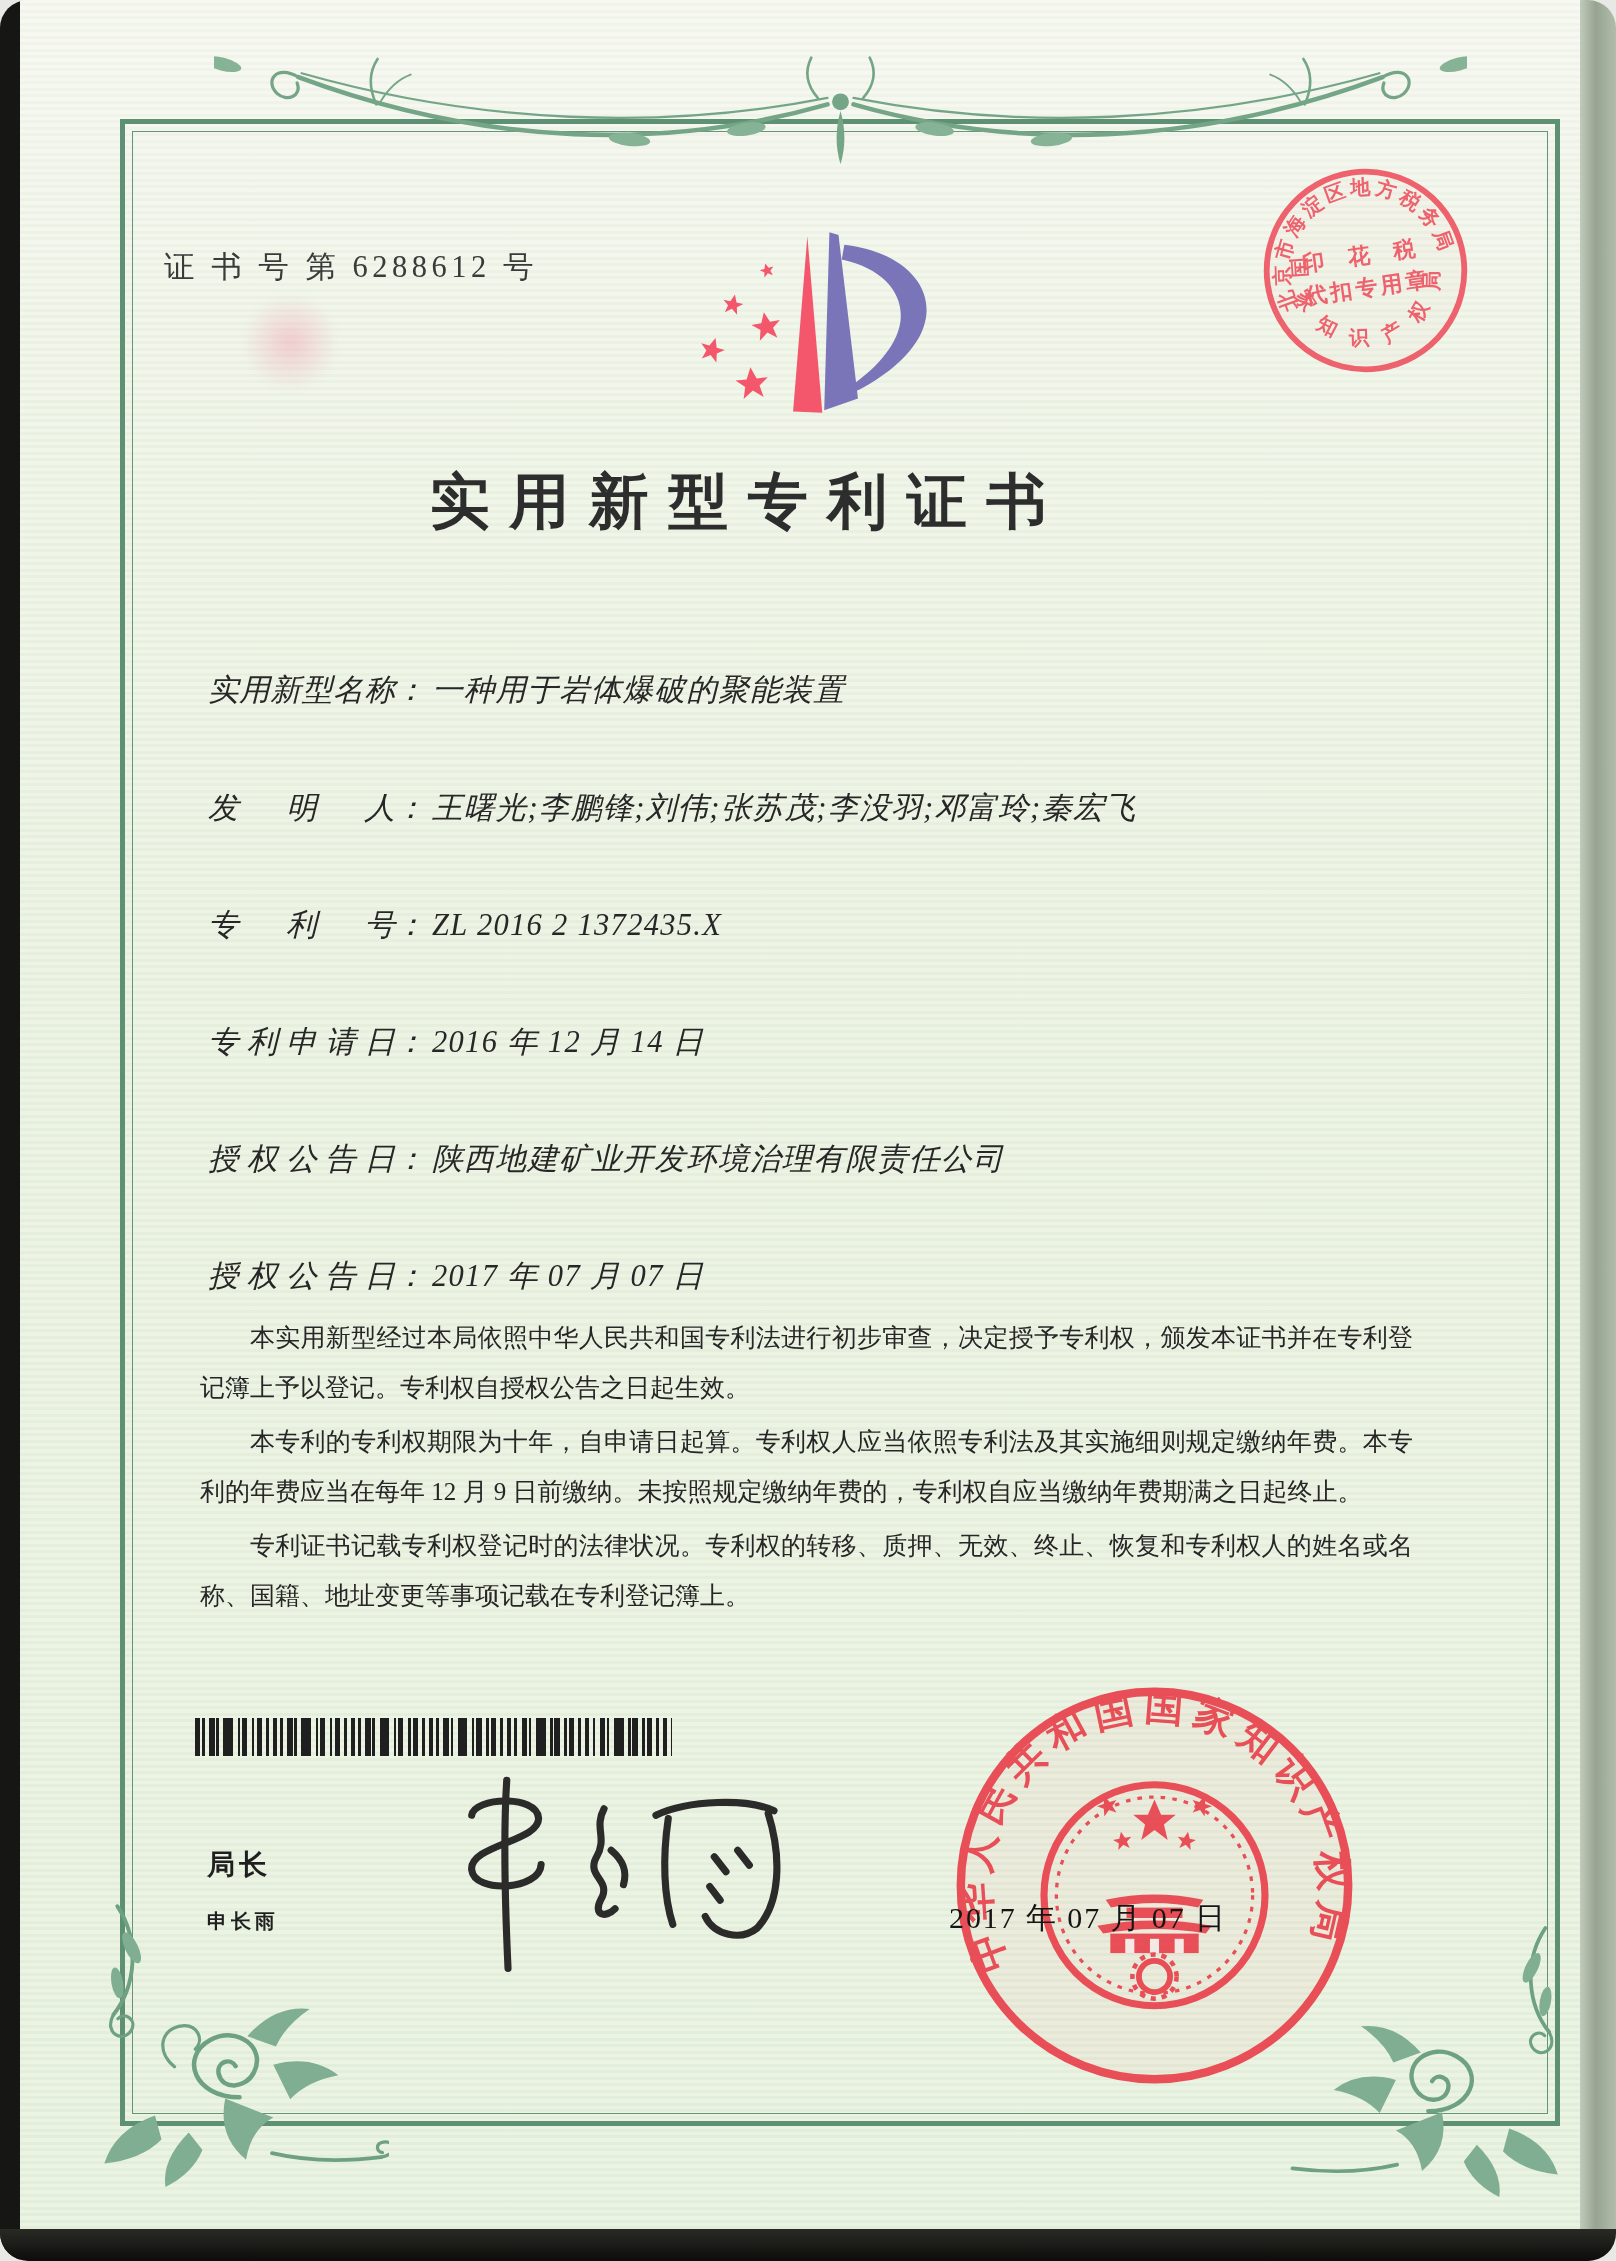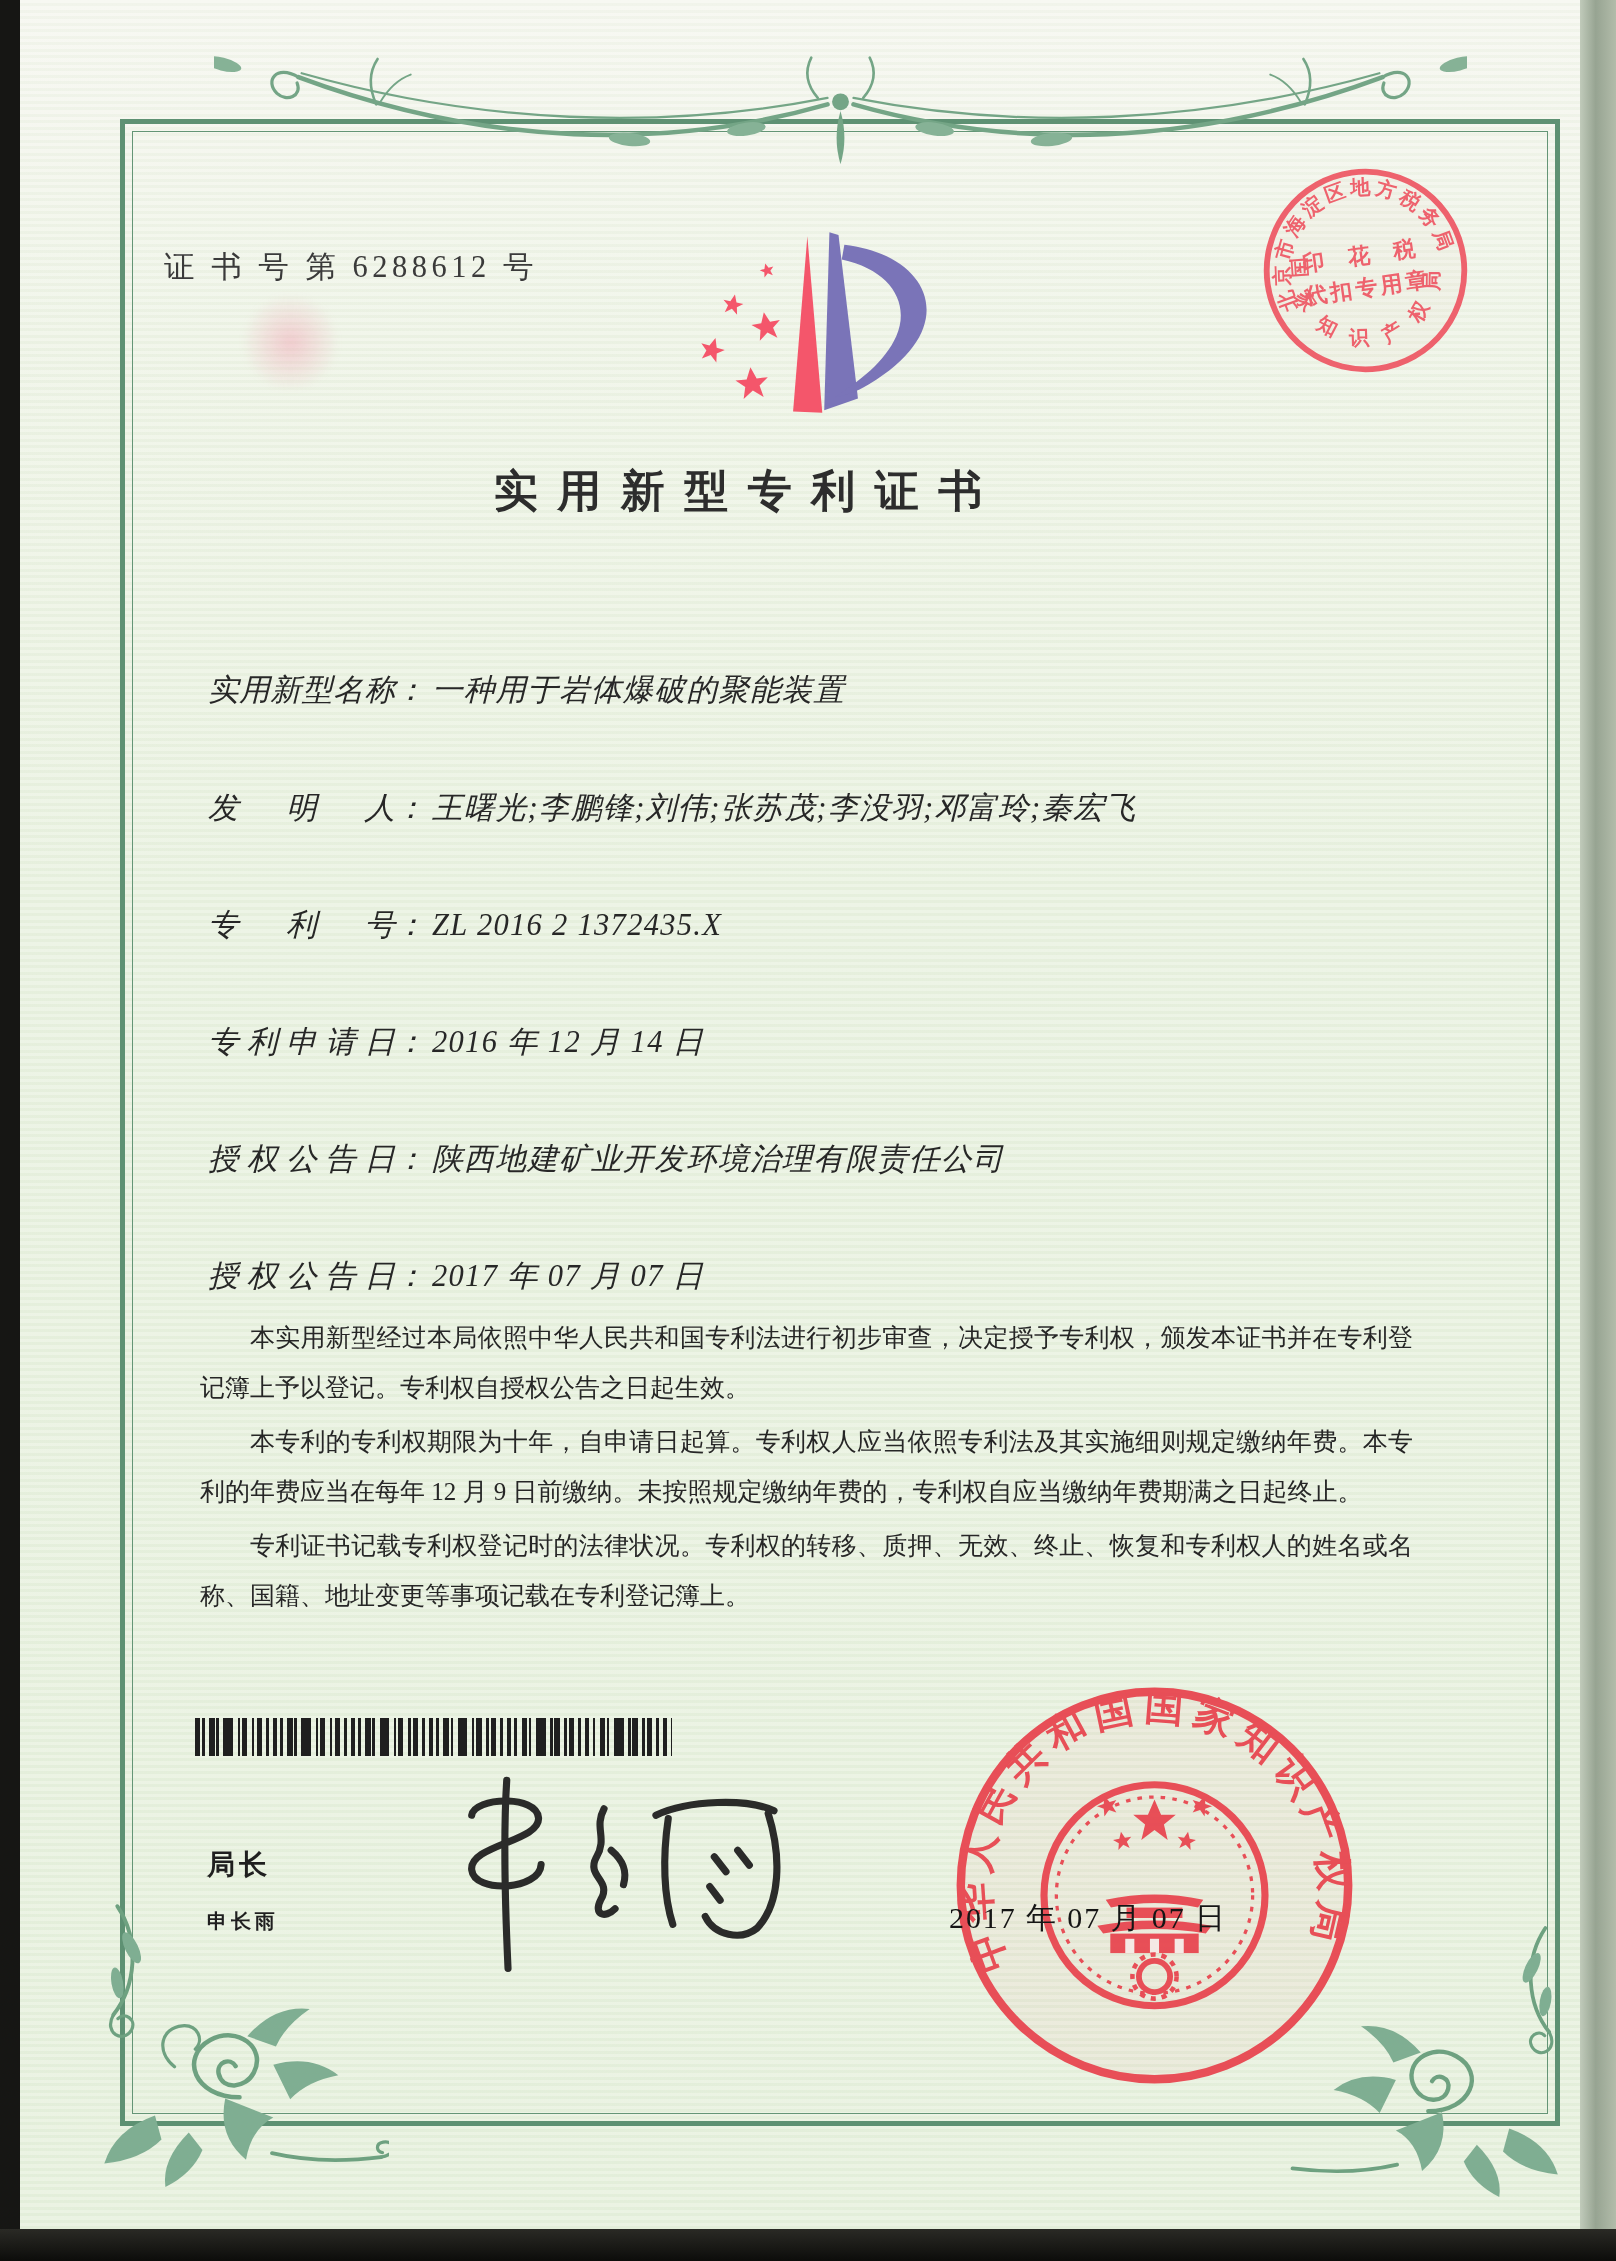--- a/index.html
+++ b/index.html
@@ -1,17 +1,17 @@
 <!DOCTYPE html>
 <html style="font-size:10.4px"><head>
 <meta charset="utf-8">
 <style>
   html,body{margin:0;padding:0;}
   body{background:#e8e8e4;font-family:"Liberation Serif","DejaVu Serif",serif;}
-  #screen{position:relative;width:1616px;height:2261px;background:#f5f5f1;overflow:hidden;}
+  #screen{position:relative;width:1616px;height:2261px;background:#f5f5f1;overflow:hidden;border-radius:28px;}
 
   
   .edge-left{position:absolute;left:0;top:0;width:19.5px;height:2261px;
     background:linear-gradient(90deg,#0d0d0b,#3939355 60%,#8d8d86);background-color:#161614;}
   .edge-bottom{position:absolute;left:0;top:2229px;width:1616px;height:32px;
     background:linear-gradient(180deg,#2a2a25,#0c0c0a);}
   .edge-right{position:absolute;left:1579px;top:0;width:37px;height:2261px;
     background:linear-gradient(90deg,#c3cdbd,#97a492 45%,#b2bcaa);}
 
   
@@ -25,21 +25,21 @@
     border:5.2px solid #5e9173;box-sizing:border-box;}
   .frame-inner{position:absolute;inset:7.1px;border:1.9px solid #649576;}
 
   .smudge{position:absolute;left:242px;top:294px;width:97px;height:97px;border-radius:50%;
     background:radial-gradient(closest-side,rgba(242,140,165,.38),rgba(242,140,165,0));filter:blur(3.2px);}
 
   
   .cert-no{position:absolute;left:164px;top:247px;font-size:30.5px;letter-spacing:4.5px;color:#3a3a3a;white-space:nowrap;}
   .logo{position:absolute;left:661px;top:209px;width:294px;height:231px;}
   .doc-title{position:absolute;left:120px;top:462px;width:1236px;text-align:center;
-    font-size:44px;font-weight:700;color:#2d2d2d;letter-spacing:19.5px;text-indent:19.5px;white-space:nowrap;}
+    font-size:60px;font-weight:700;color:#2d2d2d;letter-spacing:19.5px;text-indent:19.5px;white-space:nowrap;}
 
   
   .field-row{position:absolute;left:208px;font-size:30.5px;color:#272727;white-space:nowrap;font-style:italic;}
   .f-label{display:inline-block;width:187px;text-align:justify;text-align-last:justify;vertical-align:top;}
   .f-colon{display:inline-block;}
   .f-value{display:inline-block;margin-left:6.5px;letter-spacing:1.3px;}
 
   
   .body-paras{position:absolute;left:200px;top:1313px;width:1213px;font-size:25px;line-height:50px;
     color:#262626;text-align:justify;}

